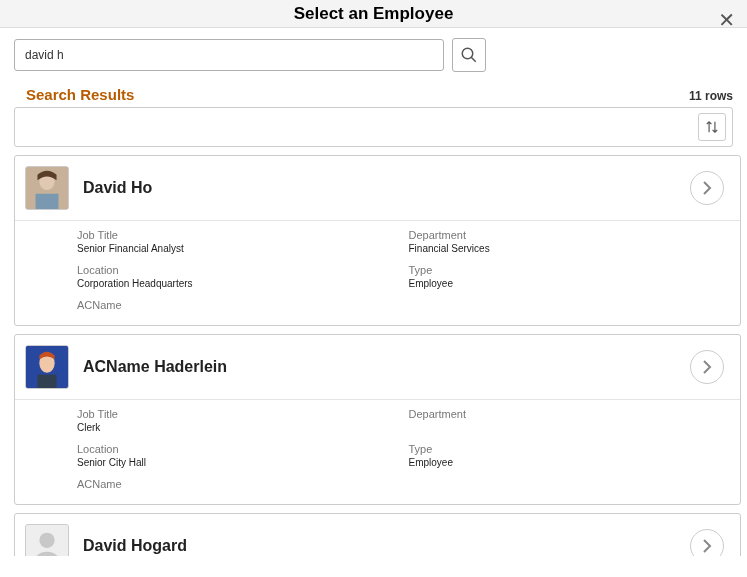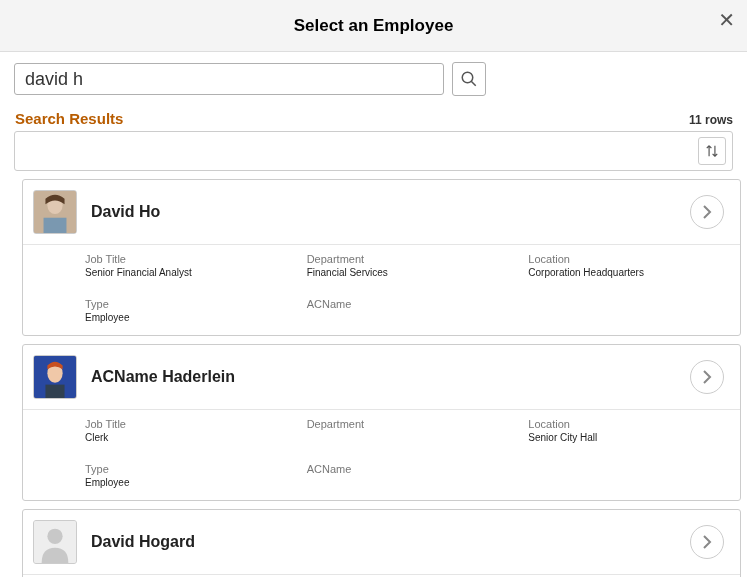--- a/index.html
+++ b/index.html
@@ -12,21 +12,21 @@
       position: relative;
     }
     .header {
       background: #f4f4f4;
       border-bottom: 1px solid #ddd;
       padding: 10px 16px;
       display: flex;
       align-items: center;
       justify-content: center;
       position: relative;
-      height: 52px;
+      height: 28px;
     }
     .header-title {
       font-size: 17px;
       font-weight: bold;
       color: #000;
     }
     .close-btn {
       position: absolute;
       right: 12px;
       top: 8px;
@@ -41,39 +41,39 @@
       align-items: center;
       padding: 10px 14px;
       gap: 8px;
     }
     .search-input {
       flex: 0 0 430px;
       height: 32px;
       border: 1px solid #b0b0b0;
       border-radius: 3px;
       padding: 8px 10px;
-      font-size: 18px;
+      font-size: 12px;
       color: #333;
     }
     .search-btn {
       width: 34px;
       height: 34px;
       border: 1px solid #b0b0b0;
       border-radius: 3px;
       background: #fff;
       display: flex;
       align-items: center;
       justify-content: center;
       cursor: pointer;
     }
     .results-header {
       display: flex;
       justify-content: space-between;
       align-items: flex-end;
-      padding: 4px 14px 2px 15px;
+      padding: 4px 14px 2px 26px;
     }
     .results-title {
       color: #b85c00;
       font-weight: bold;
       font-size: 15px;
     }
     .row-count {
       font-size: 12px;
       font-weight: bold;
       color: #333;
@@ -102,21 +102,20 @@
     .results-list {
       height: 401px;
       overflow-y: scroll;
       padding: 0 6px 0 14px;
     }
     .card {
       border: 1px solid #ccc;
       border-radius: 3px;
       margin-bottom: 8px;
       background: #fff;
-      margin-left: 8px;
     }
     .card-head {
       display: flex;
       align-items: center;
       padding: 10px 16px 10px 10px;
       border-bottom: 1px solid #e5e5e5;
       gap: 14px;
     }
     .avatar {
       width: 44px;
@@ -146,24 +145,23 @@
       border-radius: 50%;
       background: #fff;
       display: flex;
       align-items: center;
       justify-content: center;
       cursor: pointer;
     }
     .card-body {
       padding: 8px 10px 12px 62px;
       display: grid;
-      grid-template-columns: 1fr 1fr 1fr;
+      grid-template-columns: 1fr 1fr;
       row-gap: 10px;
       column-gap: 10px;
-      gap: 20px;
     }
     .field-label {
       font-size: 11px;
       color: #777;
       margin-bottom: 2px;
     }
     .field-value {
       font-size: 10px;
       color: #222;
     }

